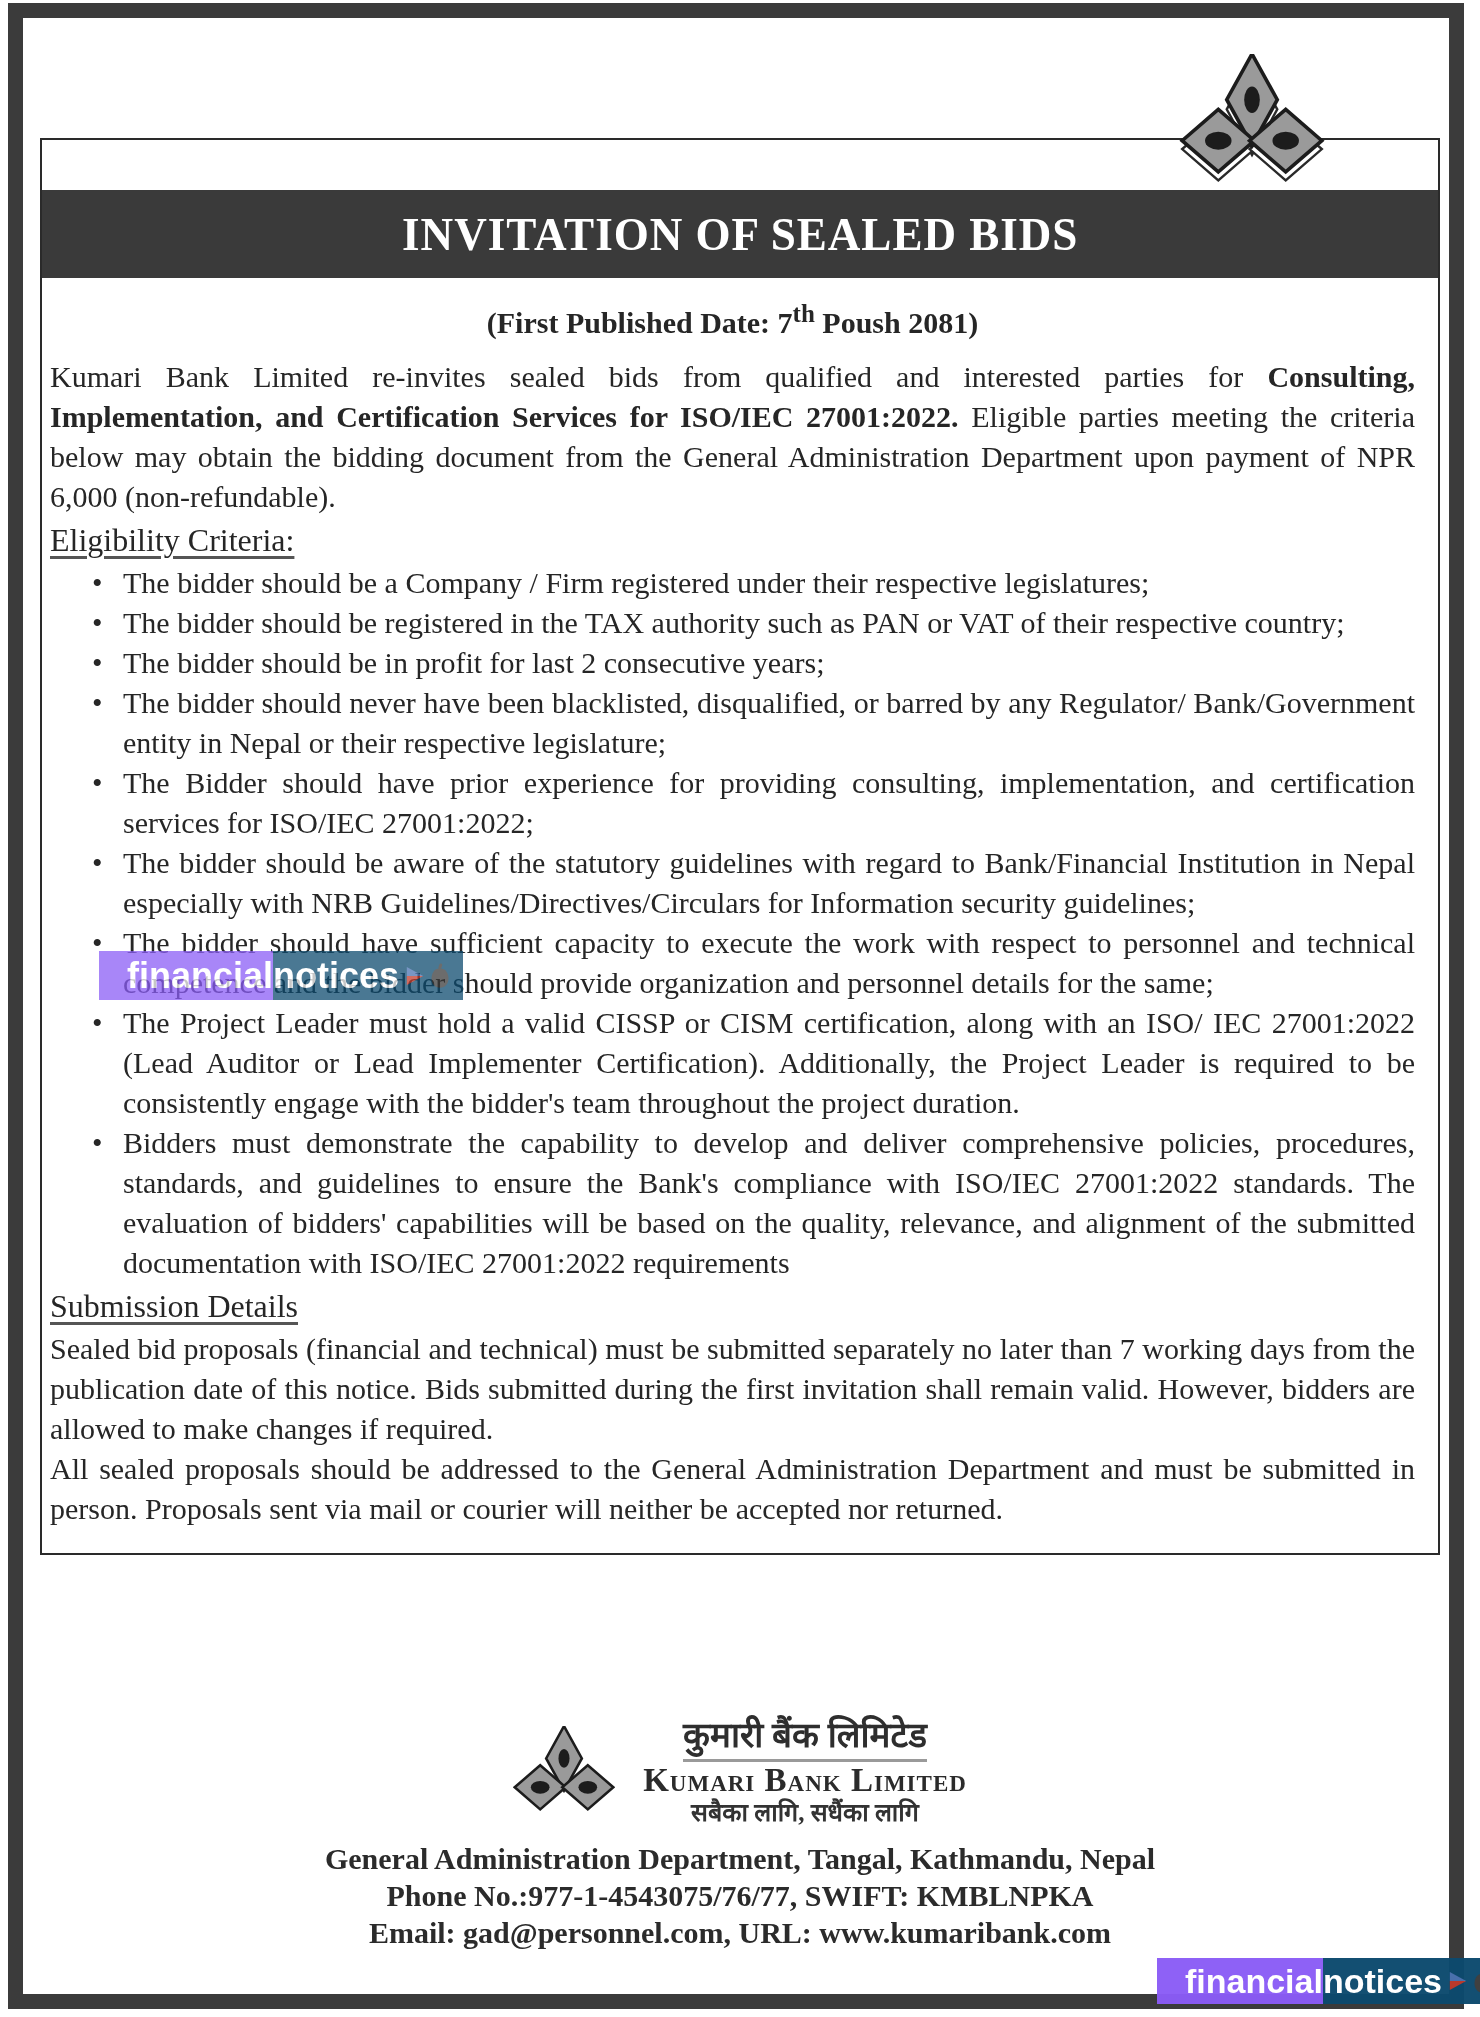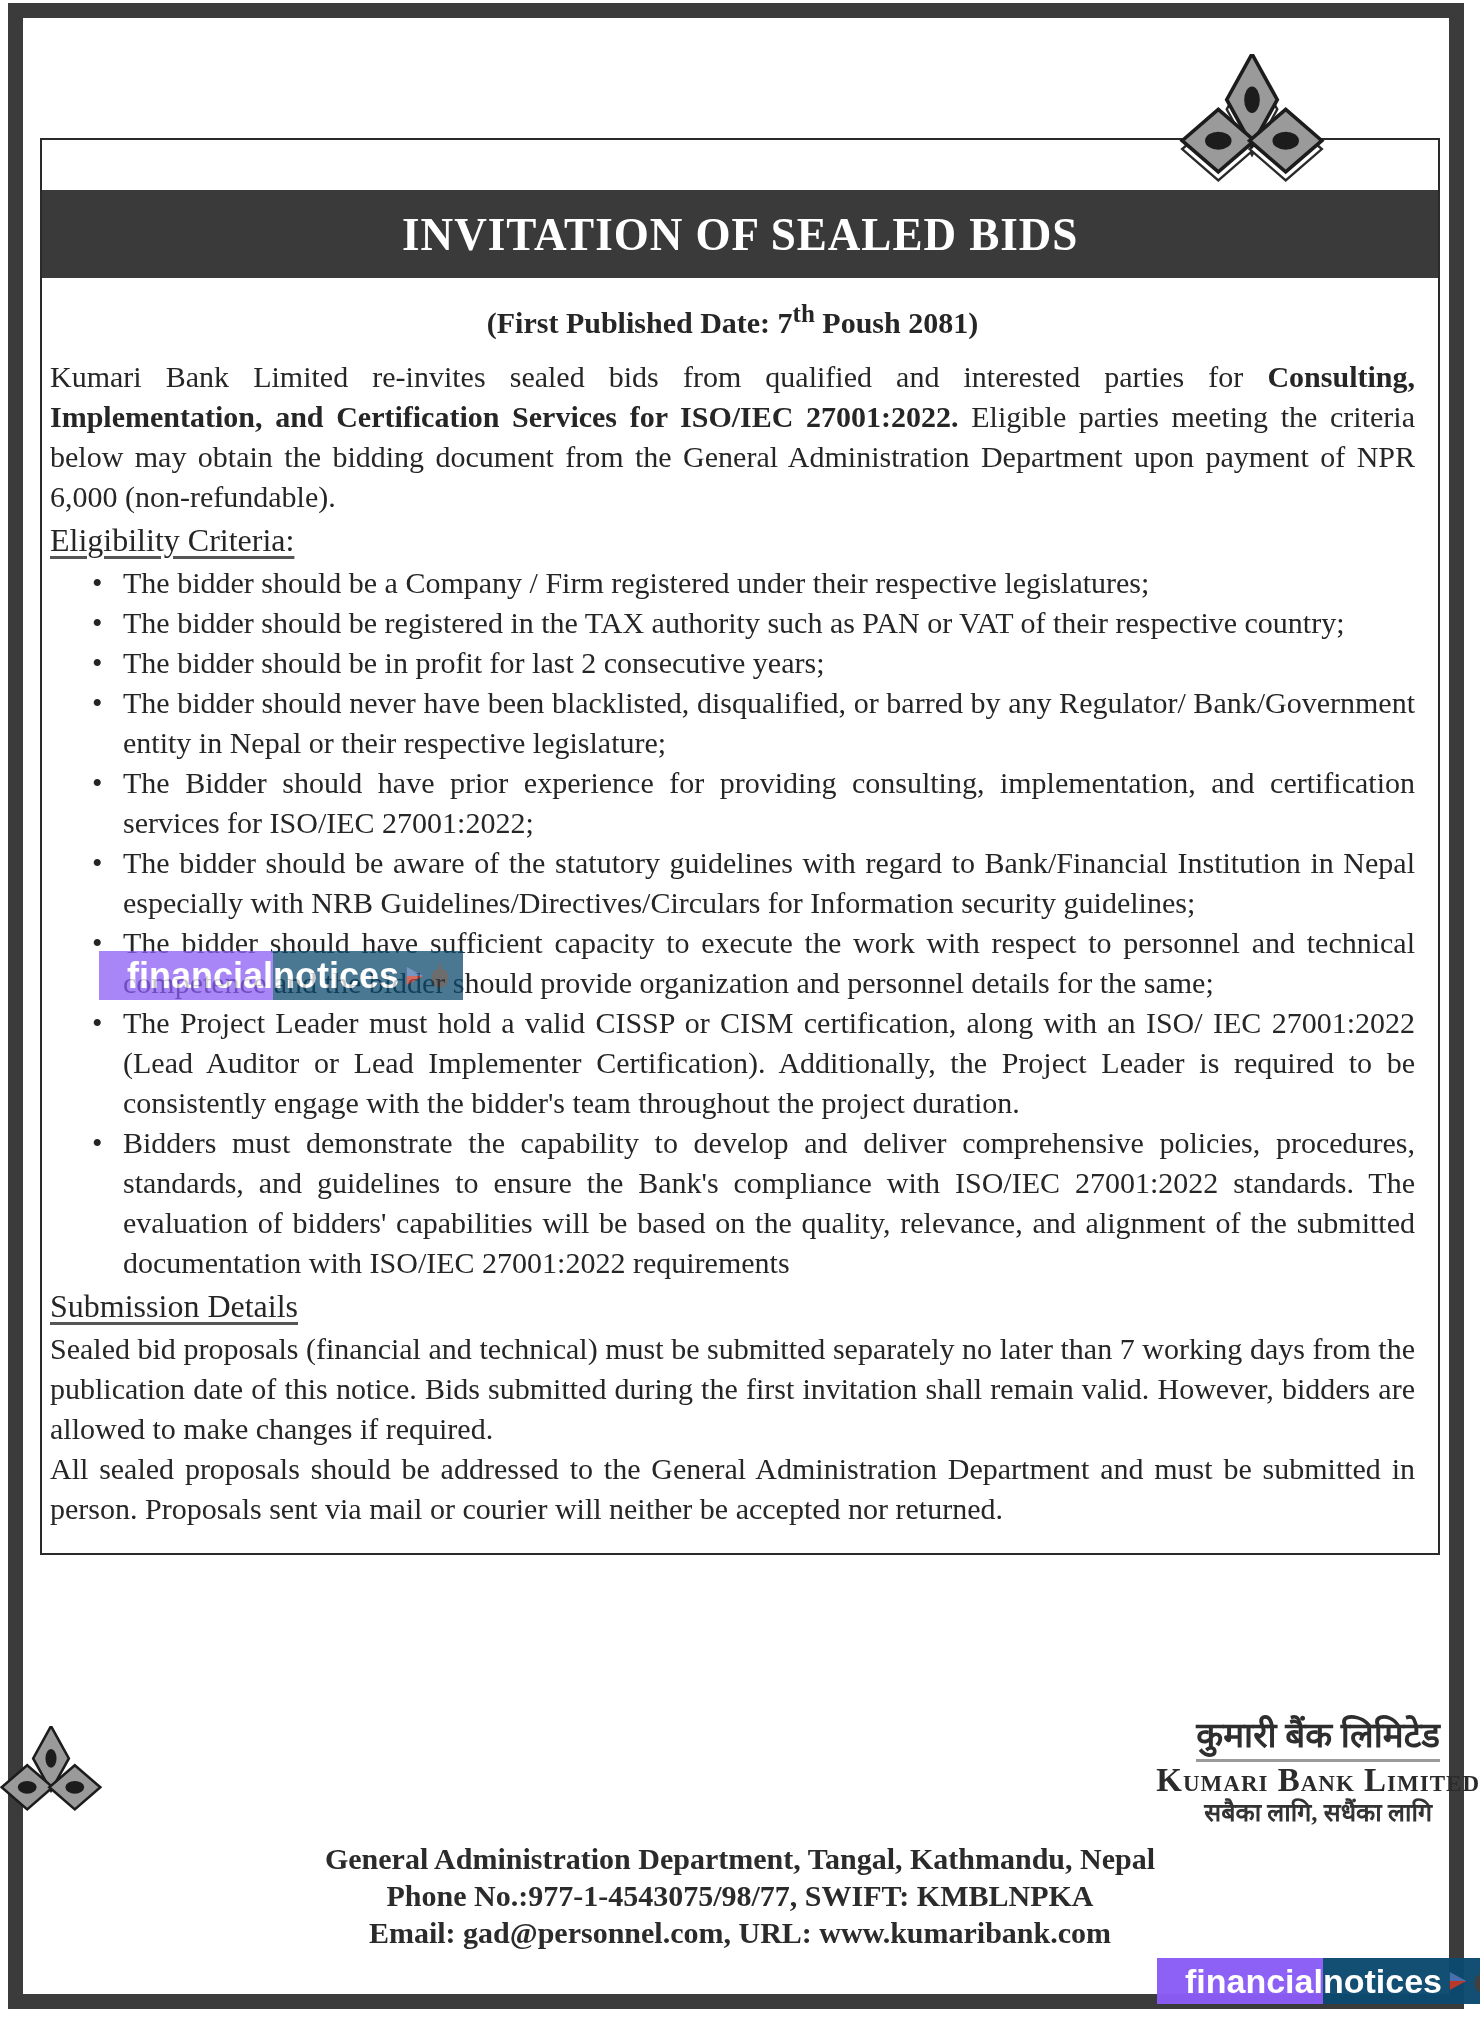--- a/index.html
+++ b/index.html
@@ -37,21 +37,21 @@
     text-decoration:underline;text-decoration-thickness:2.5px;text-underline-offset:5px;
     text-decoration-color:#555;
   }
   ul.blist{list-style:none;margin:0;padding:0;}
   ul.blist li{
     position:relative;padding-left:73px;text-align:justify;margin:0;
   }
   ul.blist .dot{position:absolute;left:42px;top:0;font-size:30px;}
   
   .footer{position:absolute;left:0;top:1716px;width:100%;text-align:center;z-index:2;}
-  .flogo-row{display:flex;align-items:center;justify-content:space-between;gap:28px;}
+  .flogo-row{display:flex;align-items:center;justify-content:center;gap:28px;}
   .flogo-svg{width:102px;height:92px;flex:0 0 auto;}
   .flogo-text{text-align:center;}
   .bank-np{
     font-size:35px;font-weight:bold;color:#2e2e2e;line-height:40px;
     border-bottom:3px solid #9a9a9a;padding-bottom:3px;display:inline-block;
   }
   .bank-en{
     font-variant:small-caps;font-weight:bold;font-size:33px;line-height:36px;color:#2b2b2b;
     letter-spacing:1px;
   }
@@ -173,21 +173,21 @@
         <ellipse cx="88" cy="72" rx="11" ry="7.5" fill="#1c1c1c"></ellipse>
       </svg>
       <div class="flogo-text">
         <div><span class="bank-np">कुमारी बैंक लिमिटेड</span></div>
         <div class="bank-en">Kumari Bank Limited</div>
         <div class="bank-tag">सबैका लागि, सधैंका लागि</div>
       </div>
     </div>
     <div class="contact">
       <div>General Administration Department, Tangal, Kathmandu, Nepal</div>
-      <div>Phone No.:977-1-4543075/98/77, SWIFT: KMBLNPKA</div>
+      <div>Phone No.:977-1-4543075/76/77, SWIFT: KMBLNPKA</div>
       <div>Email: gad@personnel.com, URL: www.kumaribank.com</div>
     </div>
   </div>
 
   <div class="wm wm-mid">
     <span class="wm-a">financial</span>
       <span class="wm-b">
         <span>notices</span>
         <span class="wm-icons">
           <svg width="20" height="22" viewBox="0 0 22 24">

